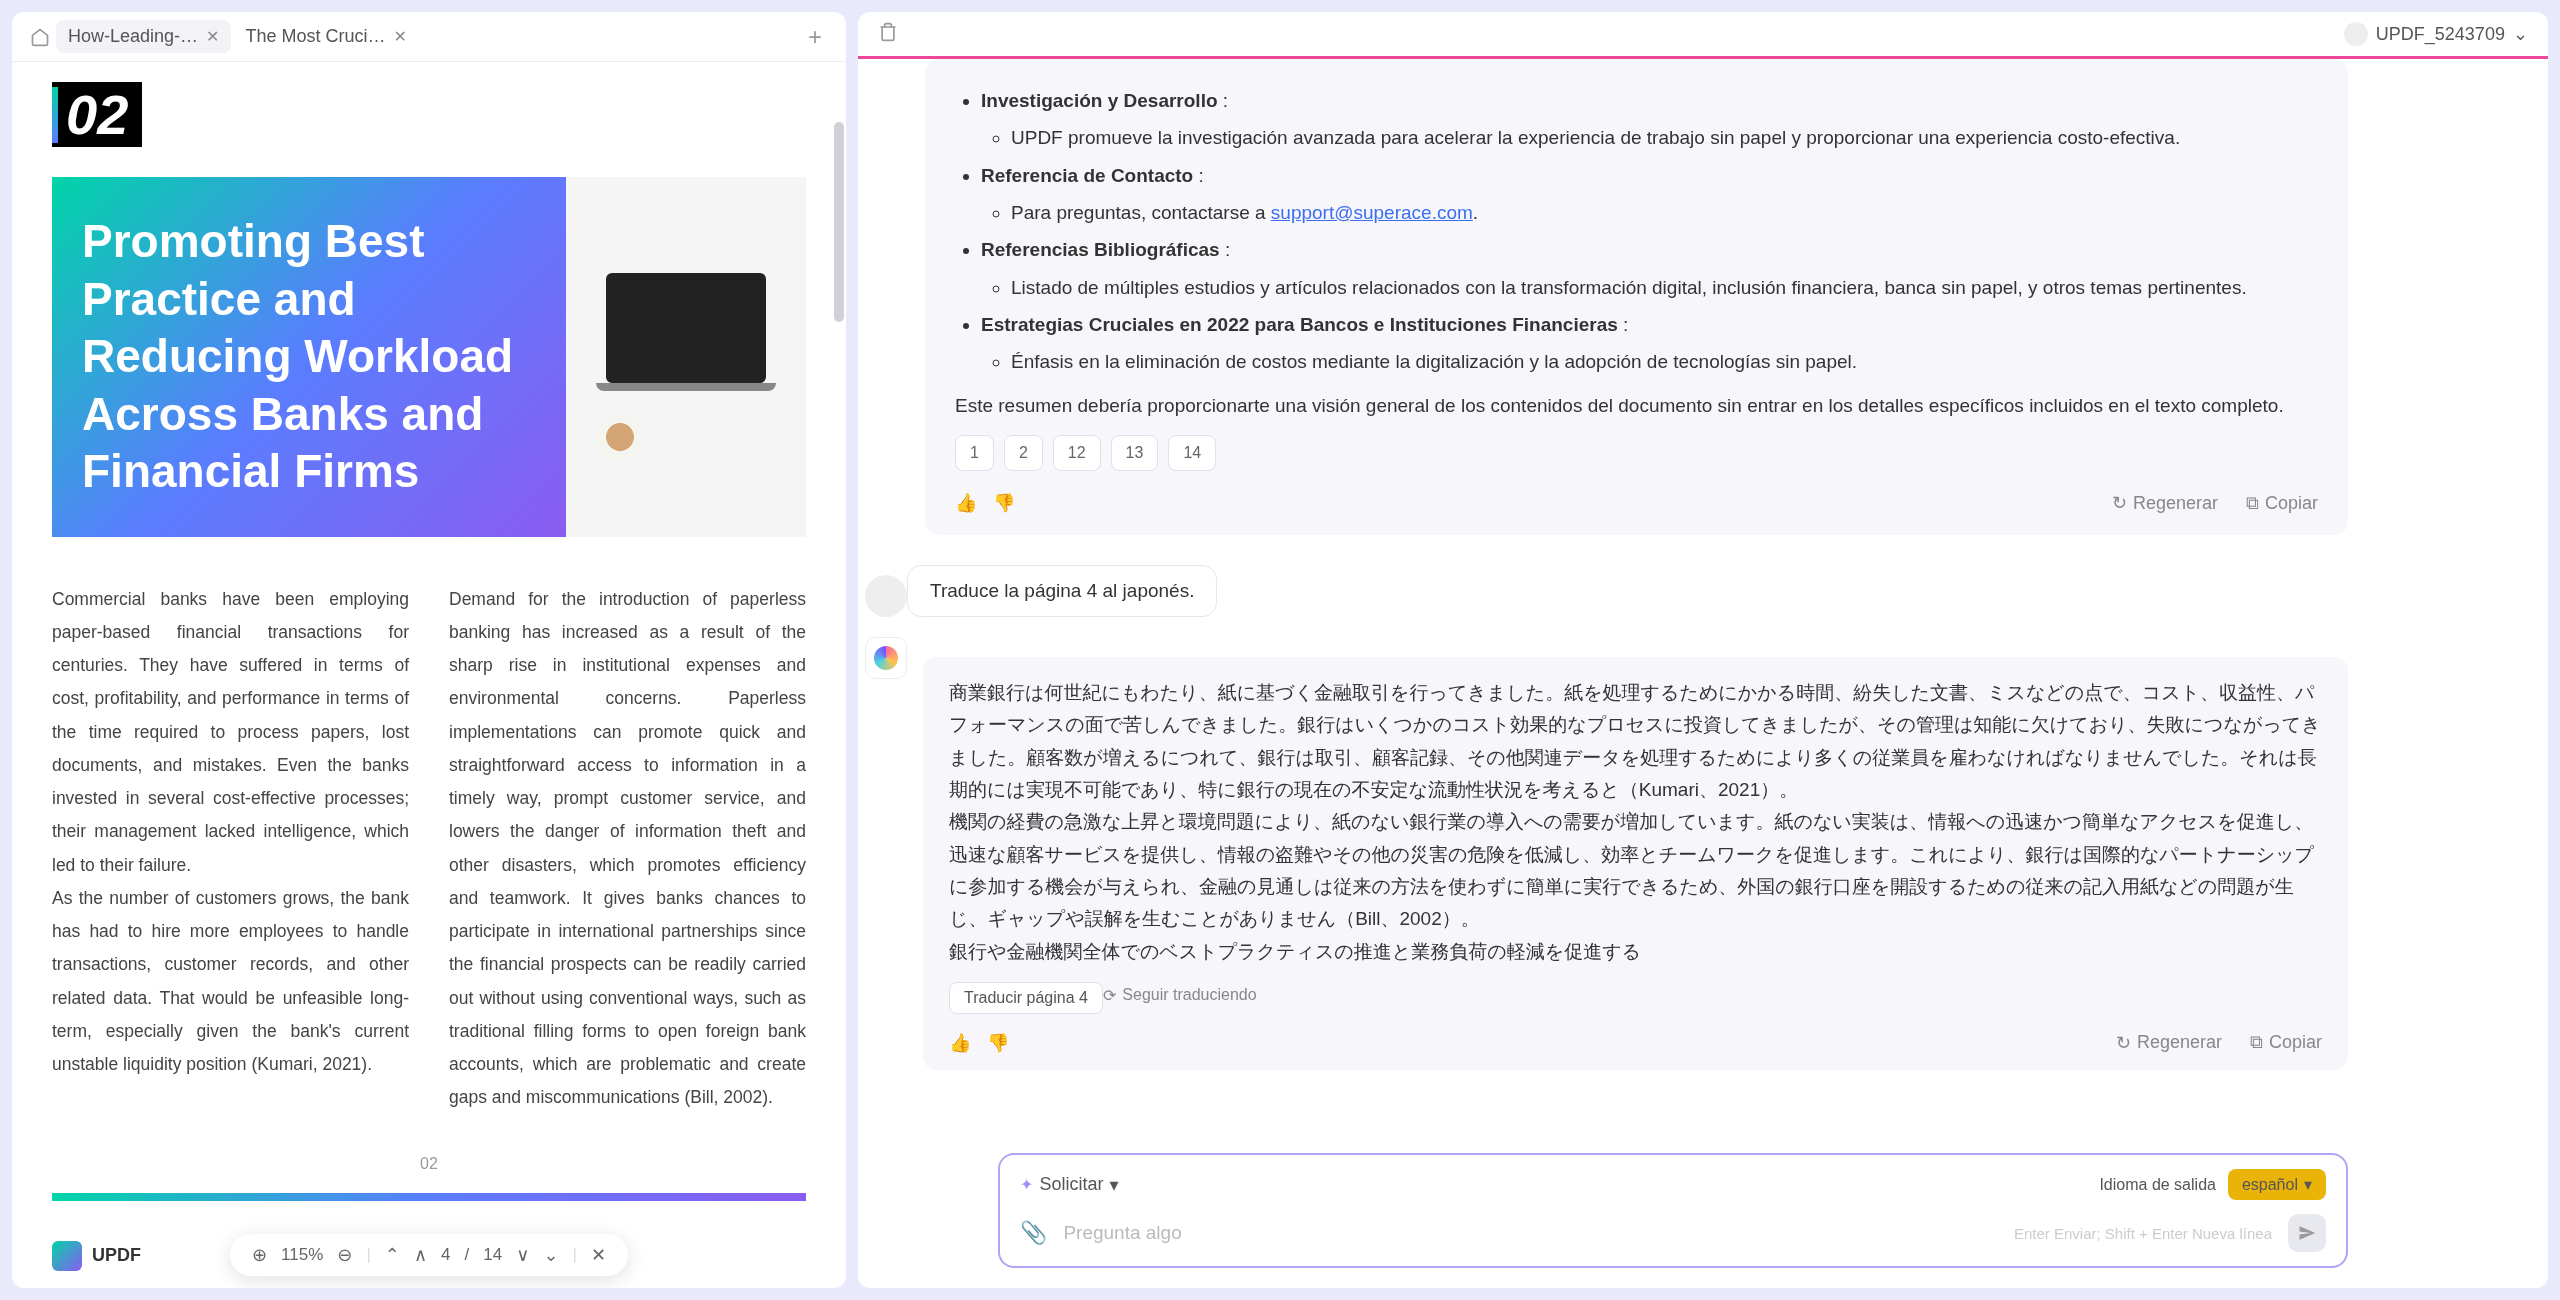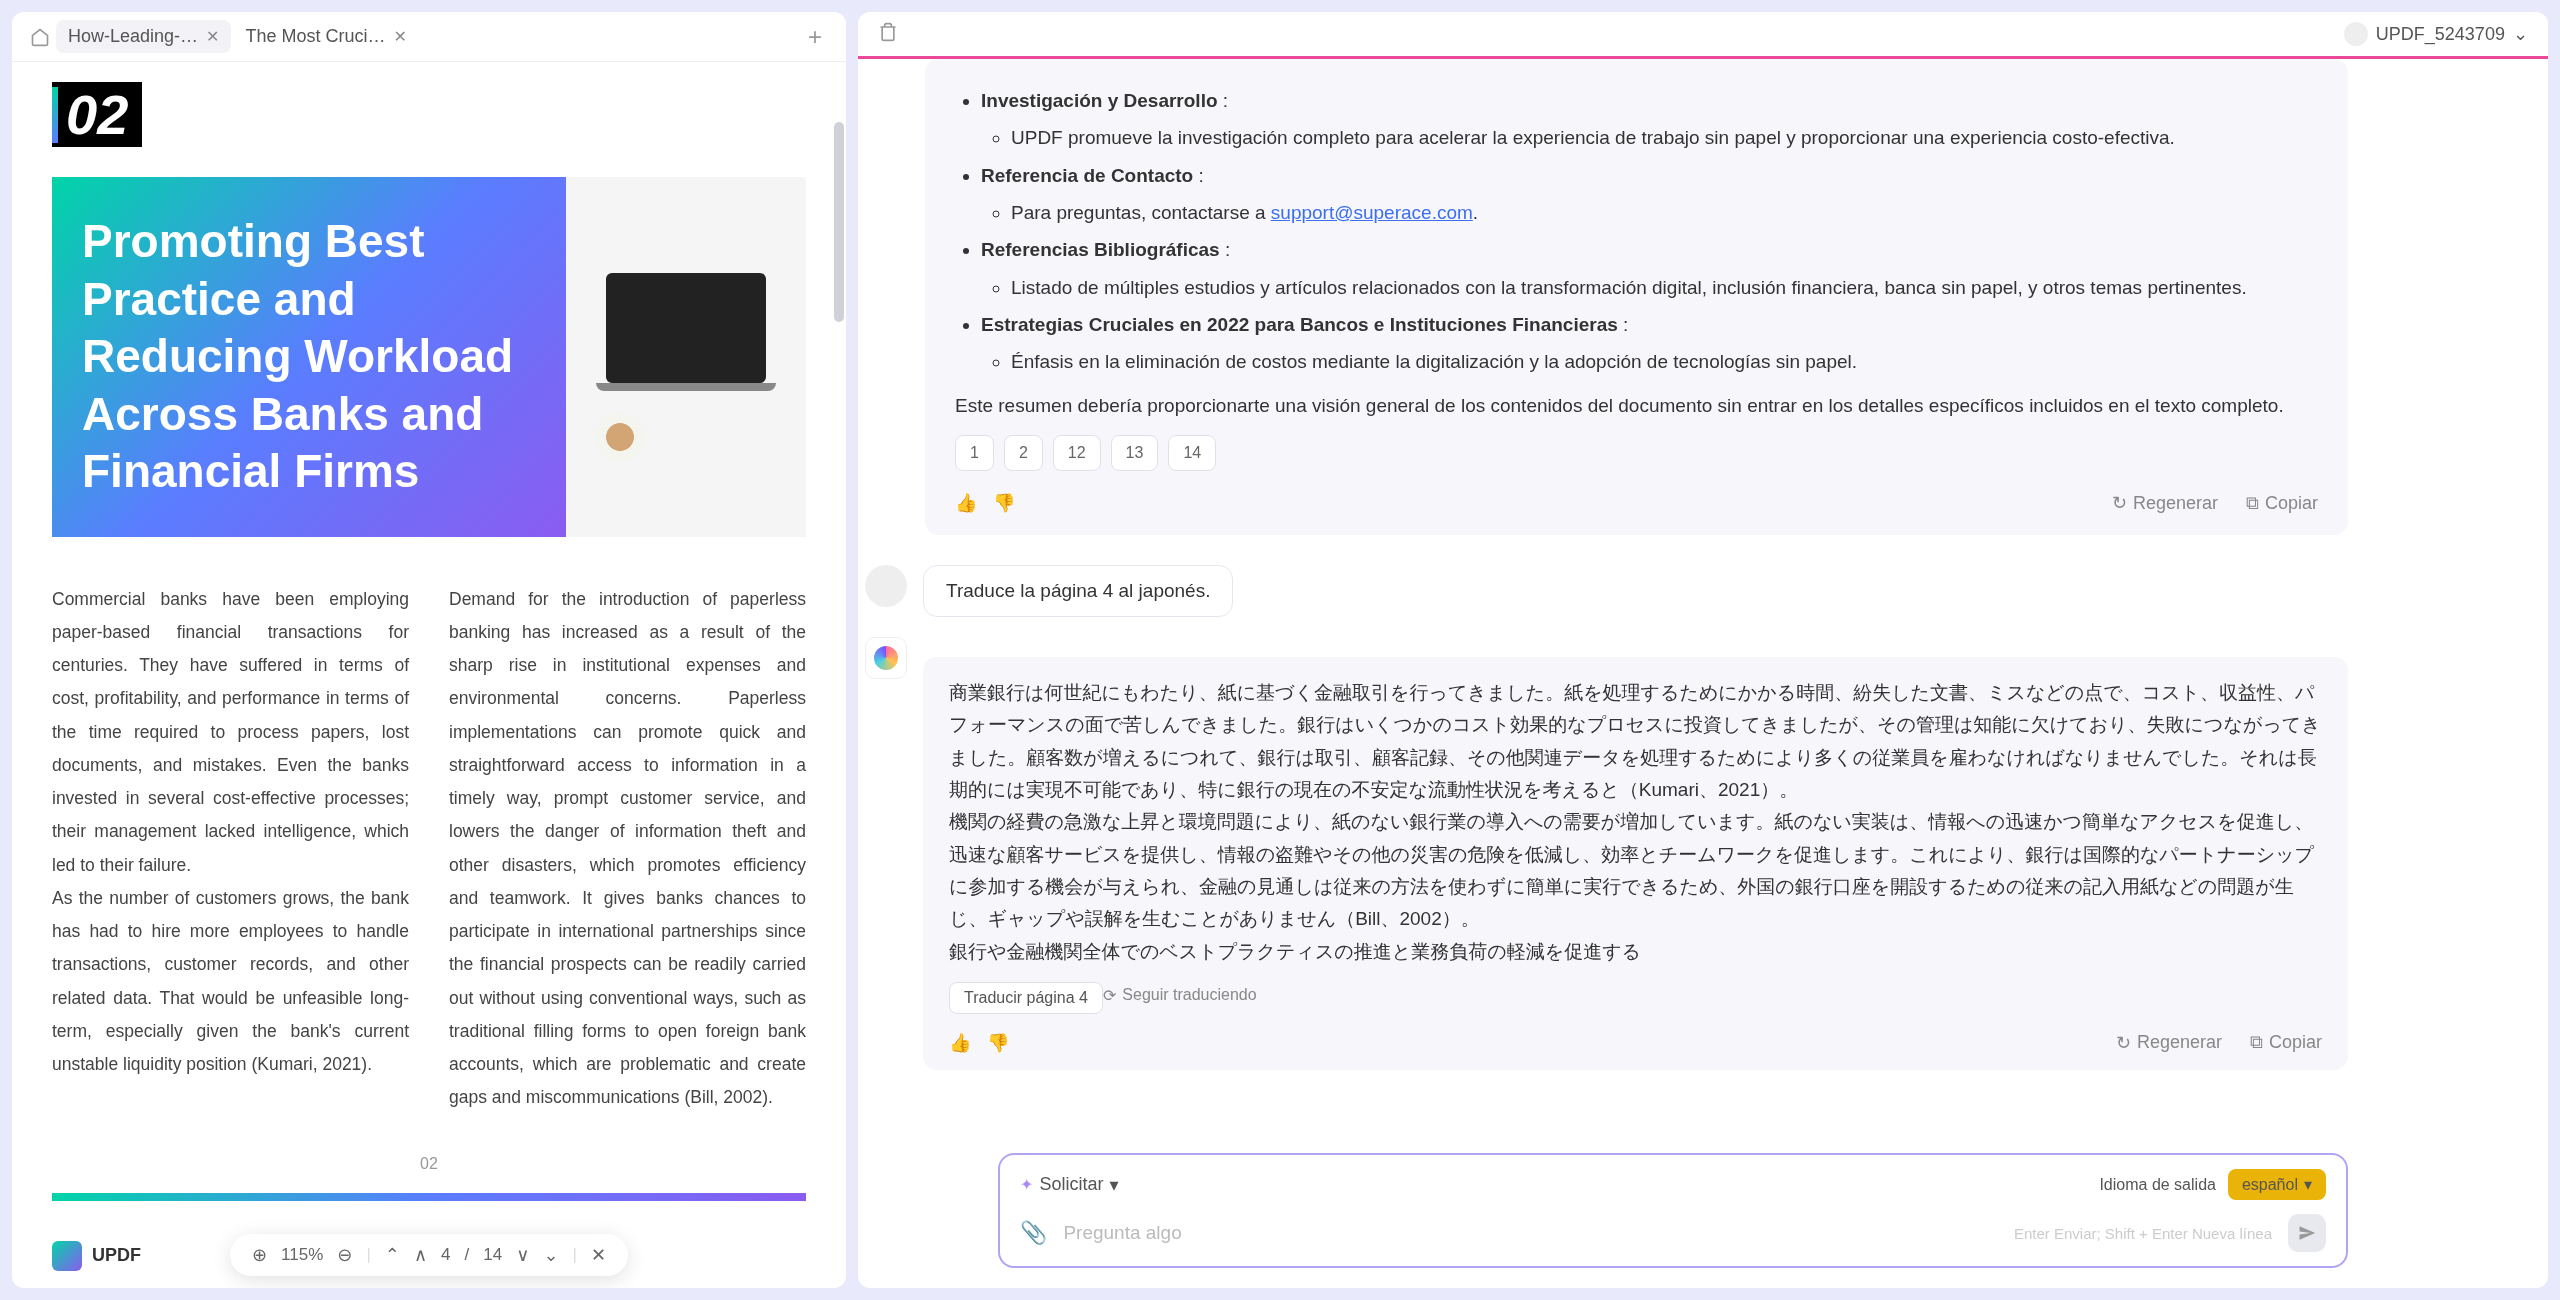--- a/index.html
+++ b/index.html
@@ -43,21 +43,21 @@
 .ai-msg ul { padding-left: 26px; margin: 6px 0; }
 .ai-msg ul ul { padding-left: 30px; }
 .ai-msg li { margin: 4px 0; }
 .ai-msg strong { font-weight: 600; }
 .ai-msg a { color: #3b6ef0; text-decoration: underline; }
 .page-chips { display: flex; gap: 10px; margin-top: 14px; }
 .chip { padding: 4px 14px; border: 1px solid #e0e0ea; border-radius: 8px; font-size: 16px; color: #666; cursor: pointer; background: #fff; }
 .msg-actions { display: flex; align-items: center; gap: 16px; margin-top: 18px; color: #888; }
 .msg-actions .right { margin-left: auto; display: flex; gap: 28px; }
 .action-link { display: flex; align-items: center; gap: 6px; cursor: pointer; font-size: 18px; }
-.user-msg-row { display: flex; gap: 16px; margin: 30px 0 20px -60px; align-items: flex-start; }
+.user-msg-row { display: flex; margin: 30px 0 20px -60px; align-items: flex-end; }
 .user-avatar { width: 42px; height: 42px; border-radius: 50%; background: #eee; flex-shrink: 0; }
 .user-bubble { background: #fff; border: 1px solid #e6e6f0; border-radius: 14px; padding: 14px 22px; font-size: 19px; color: #333; }
 .ai-icon-row { display: flex; gap: 16px; margin-left: -60px; align-items: flex-start; }
 .ai-icon { width: 42px; height: 42px; border-radius: 10px; background: #fff; border: 1px solid #eee; display: flex; align-items: center; justify-content: center; flex-shrink: 0; }
 .ai-icon-inner { width: 24px; height: 24px; background: conic-gradient(#ff6b9d,#ffc44d,#4dd0e1,#7c4dff); border-radius: 50%; }
 .jp-msg { background: #f6f6fb; border-radius: 14px; padding: 20px 26px 16px; margin-top: 20px; flex: 1; }
 .jp-text { font-size: 19px; color: #333; line-height: 1.7; }
 .translate-chip { display: inline-block; padding: 6px 14px; border: 1px solid #e0e0ea; border-radius: 8px; font-size: 16px; color: #555; margin-top: 14px; background: #fff; }
 .continue-link { float: right; color: #888; font-size: 16px; margin-top: 18px; display: flex; align-items: center; gap: 6px; }
 .input-bar { margin: 20px 200px 20px 140px; border: 2px solid #b3a3f5; border-radius: 16px; padding: 14px 20px; background: #fff; }
@@ -156,21 +156,21 @@
         <span>UPDF_5243709</span>
         <span>⌄</span>
       </div>
     </div>
 
     <div class="chat-area">
       <div class="ai-msg">
         <ul>
           <li><strong>Investigación y Desarrollo</strong> :
             <ul>
-                <li>UPDF promueve la investigación completo para acelerar la experiencia de trabajo sin papel y proporcionar una experiencia costo-efectiva.</li>
+                <li>UPDF promueve la investigación avanzada para acelerar la experiencia de trabajo sin papel y proporcionar una experiencia costo-efectiva.</li>
               </ul>
           </li>
           <li><strong>Referencia de Contacto</strong> :
             <ul>
                 <li><span>Para preguntas, contactarse a </span><a href="#">support@superace.com</a>.</li>
               </ul>
           </li>
           <li><strong>Referencias Bibliográficas</strong> :
             <ul>
                 <li>Listado de múltiples estudios y artículos relacionados con la transformación digital, inclusión financiera, banca sin papel, y otros temas pertinentes.</li>

